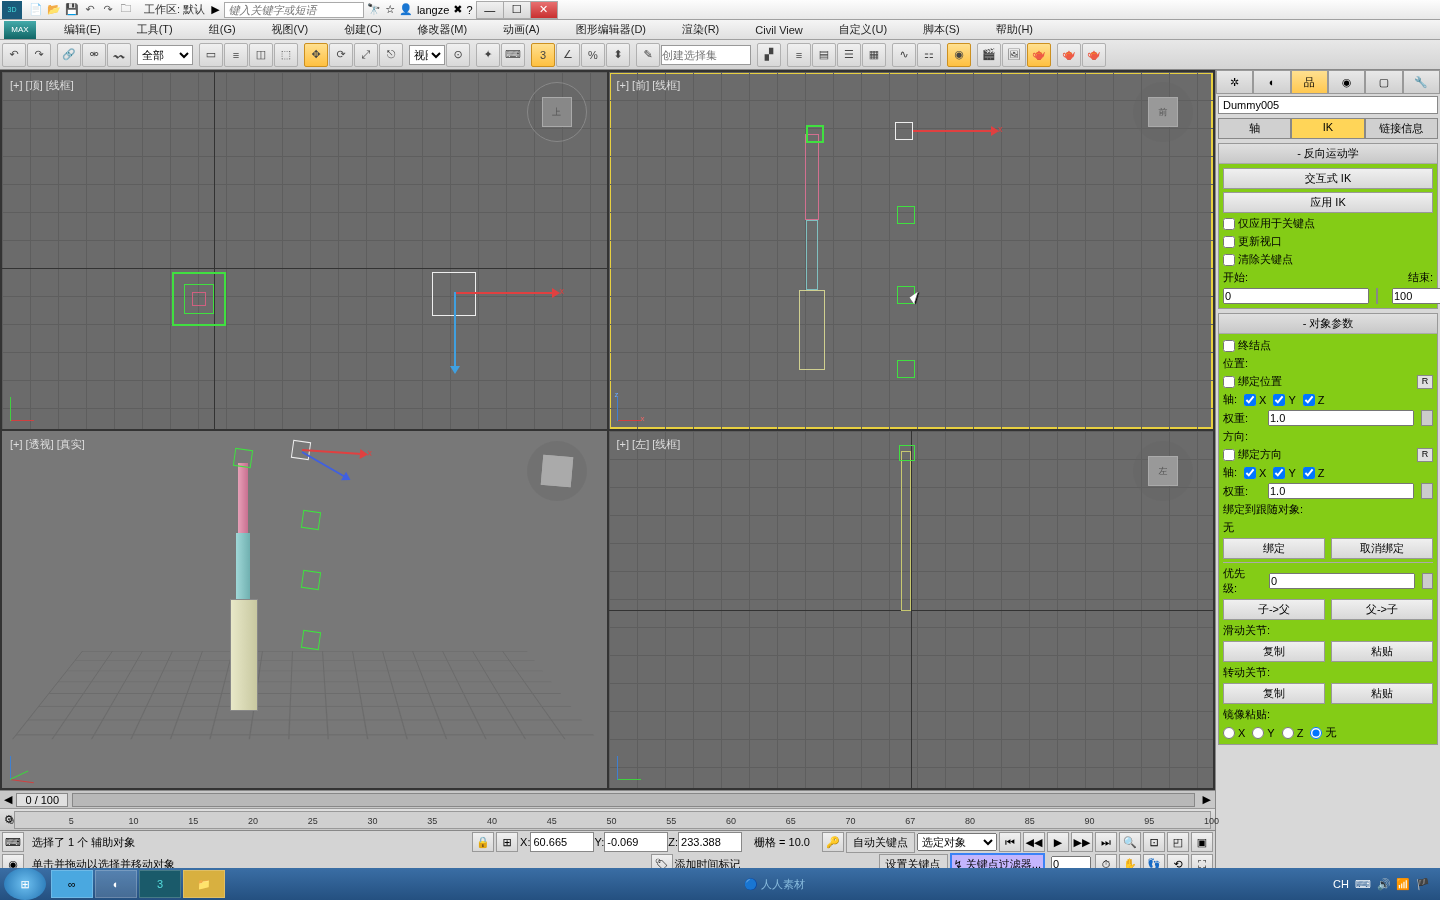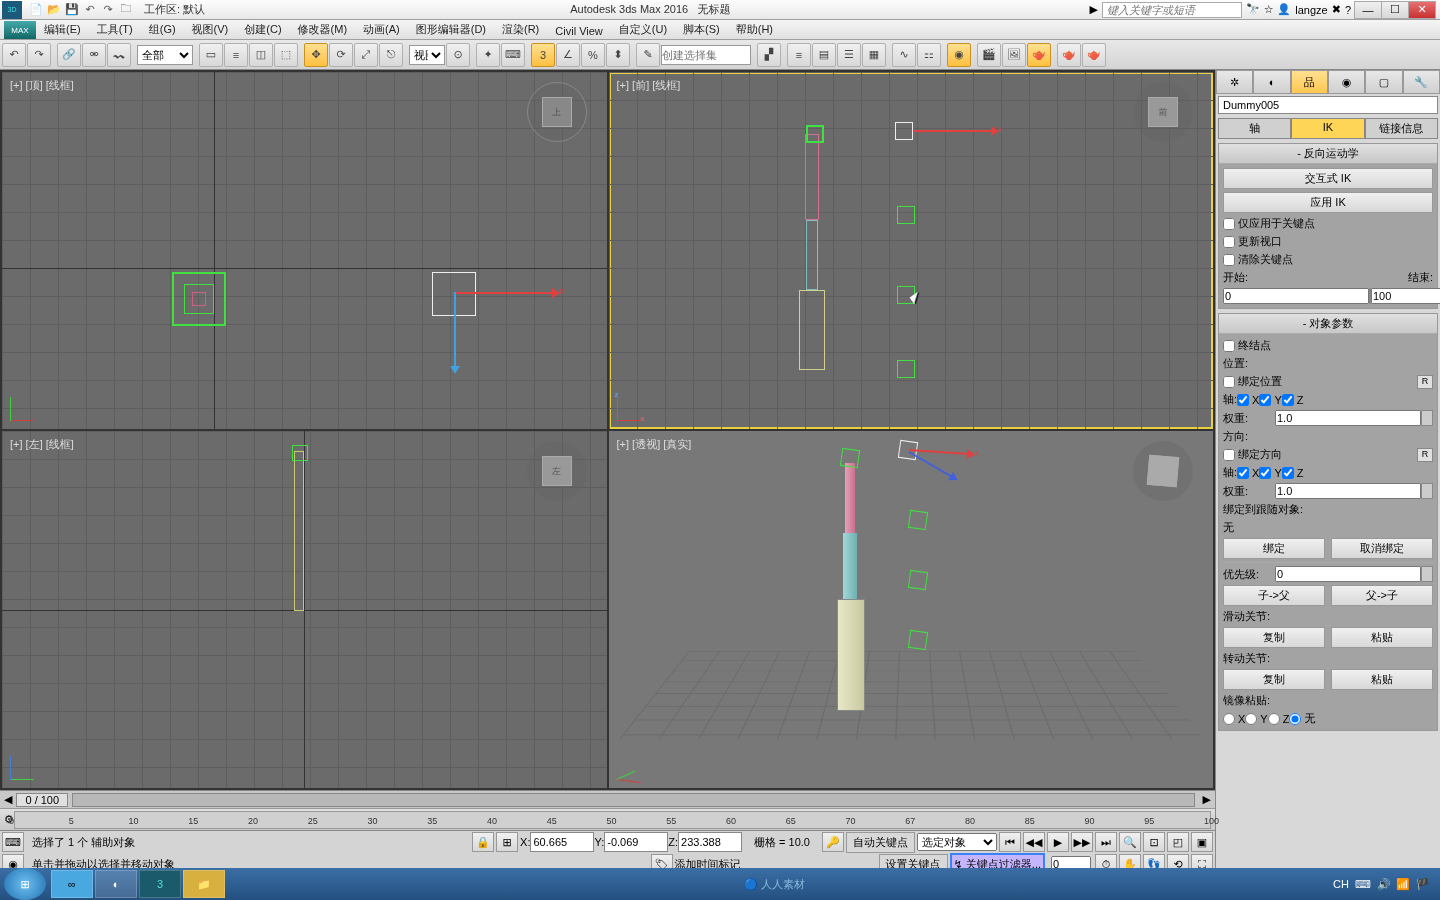--- a/index.html
+++ b/index.html
@@ -12,21 +12,21 @@
 .titlebar .tb-icons span { width: 16px; height: 16px; display: inline-flex; align-items: center; justify-content: center; color: #555; }
 .titlebar .workspace { padding: 0 6px; color: #333; }
 .titlebar .apptitle { flex: 1; text-align: center; color: #333; }
 .titlebar .right { display: flex; gap: 4px; align-items: center; padding-right: 4px; }
 .titlebar .search { width: 140px; height: 16px; border: 1px solid #aaa; background: #fff; font-style: italic; color: #888; padding: 0 4px; }
 .titlebar .winbtns { display: flex; }
 .titlebar .winbtns span { width: 28px; height: 18px; display: inline-flex; align-items: center; justify-content: center; background: linear-gradient(#f0f0f0,#d8d8d8); border: 1px solid #aaa; margin-left: -1px; }
 .titlebar .winbtns .close { background: linear-gradient(#e87070,#c83030); color: #fff; }
 
 
-.menubar { height: 20px; background: linear-gradient(#f5f5f5,#e0e0e0); display: flex; align-items: flex-end; padding: 0 4px; border-bottom: 1px solid #a0a0a0; }
+.menubar { height: 20px; background: linear-gradient(#f5f5f5,#e0e0e0); display: flex; align-items: center; padding: 0 4px; border-bottom: 1px solid #a0a0a0; gap: 20px; }
 .menubar span { padding: 2px 8px; color: #222; cursor: default; }
 
 
 .toolbar { height: 30px; background: linear-gradient(#e8e8e8,#d4d4d4); display: flex; align-items: center; padding: 0 2px; border-bottom: 1px solid #888; gap: 1px; }
 .toolbar .tbtn { width: 24px; height: 24px; background: linear-gradient(#f0f0f0,#d8d8d8); border: 1px solid #b0b0b0; display: inline-flex; align-items: center; justify-content: center; color: #444; border-radius: 2px; }
 .toolbar .tbtn.active { background: linear-gradient(#ffe090,#ffc040); border-color: #cc9020; }
 .toolbar .sep { width: 4px; }
 .toolbar select, .toolbar input { height: 20px; border: 1px solid #999; background: #fff; font-size: 11px; }
 
 
@@ -53,25 +53,25 @@
 
 
 .cmdpanel { position: absolute; top: 70px; bottom: 0; right: 0; width: 225px; background: #d8d8d8; border-left: 1px solid #888; display: flex; flex-direction: column; }
 .cmdpanel .tabs { display: flex; height: 24px; background: #c8c8c8; }
 .cmdpanel .tabs span { flex: 1; display: flex; align-items: center; justify-content: center; border: 1px solid #999; background: linear-gradient(#e8e8e8,#d0d0d0); }
 .cmdpanel .tabs span.active { background: linear-gradient(#ffe090,#ffc850); }
 .cmdpanel .nameinp { margin: 2px; height: 18px; border: 1px solid #888; background: #fff; padding: 0 4px; }
 .cmdpanel .subtabs { display: flex; margin: 2px; gap: 0; }
 .cmdpanel .subtabs span { flex: 1; text-align: center; padding: 2px 0; border: 1px solid #888; background: #d0d0d0; }
 .cmdpanel .subtabs span.active { background: #ffd558; }
-.cmdpanel .rollout { margin: 2px; border: 1px solid #999; background: #a3a3a3; }
+.cmdpanel .rollout { margin: 2px; border: 1px solid #999; background: #84cc16; }
 .cmdpanel .rollhead { background: linear-gradient(#e0e0e0,#c8c8c8); text-align: center; padding: 2px; border-bottom: 1px solid #aaa; cursor: default; }
 .cmdpanel .rollbody { padding: 4px; display: flex; flex-direction: column; gap: 3px; }
 .cmdpanel .btn { background: linear-gradient(#f0f0f0,#d8d8d8); border: 1px solid #999; padding: 2px 6px; text-align: center; cursor: default; }
-.cmdpanel .row { display: flex; align-items: center; gap: 0; }
+.cmdpanel .row { display: flex; align-items: center; gap: 7px; }
 .cmdpanel .spinbtn { width: 12px; height: 16px; background: #ccc; border: 1px solid #888; display: inline-block; }
 .cmdpanel .chk { display: flex; align-items: center; gap: 3px; }
 .cmdpanel .chk input { width: 12px; height: 12px; }
 .cmdpanel .miniR { width: 16px; height: 14px; border: 1px solid #888; background: #e0e0e0; font-size: 9px; text-align: center; }
 
 
 .bottom { position: absolute; left: 0; right: 225px; bottom: 0; height: 110px; background: #d4d4d4; display: flex; flex-direction: column; }
 .trackbar { height: 18px; background: #c8c8c8; border-top: 1px solid #888; display: flex; align-items: center; }
 .trackbar .slider { flex: 1; height: 14px; background: #b8b8b8; border: 1px solid #888; margin: 0 4px; position: relative; }
 .trackbar .framelabel { padding: 0 8px; background: #e0e0e0; border: 1px solid #888; }
@@ -101,21 +101,20 @@
   <div class="logo">3D</div>
   <div class="tb-icons">
     <span>📄</span>
     <span>📂</span>
     <span>💾</span>
     <span>↶</span>
     <span>↷</span>
     <span>🗀</span>
   </div>
   <div class="workspace">工作区: 默认</div>
-  <div class="apptitle"><span>Autodesk 3ds Max 2016</span>&nbsp;&nbsp;&nbsp;<span>无标题</span></div>
   <div class="right">
     <span>▶</span>
     <input class="search" placeholder="键入关键字或短语" style="">
     <span>🔭</span>
     <span>☆</span>
     <span>👤</span>
     <span>langze</span>
     <span>✖</span>
     <span>?</span>
     <div class="winbtns">
@@ -246,36 +245,20 @@
       </div>
     <div class="cursor" style="left:302px;top:222px"></div>
     <div class="cornaxis">
         <div class="cx"></div>
         <div class="cz"></div>
         <span style="position:absolute;bottom:22px;left:-2px;color:#6af;font-size:8px">z</span>
         <span style="position:absolute;bottom:-2px;left:24px;color:#e66;font-size:8px">x</span>
       </div>
   </div>
 
-  <div class="vp">
-    <div class="grid"></div>
-    <div class="axis-main-h" style="top:50%"></div>
-      <div class="axis-main-v" style="left:50%"></div>
-    <div class="vplabel">[+] [左] [线框]</div>
-    <div style="position:absolute;left:292px;top:20px;width:10px;height:160px;border:1px solid #c8c870"></div>
-    <div class="gbox" style="left:290px;top:14px;width:16px;height:16px"></div>
-    <div class="vcube" style="border:none">
-        <div class="inner" style="background:#999">左</div>
-      </div>
-    <div class="cornaxis">
-        <div style="position:absolute;bottom:0;left:0;width:24px;height:1px;background:#40d040"></div>
-        <div class="cz"></div>
-      </div>
-  </div>
-
   <div class="vp" style="background:#787878">
     <div class="vplabel">[+] [透视] [真实]</div>
     <div style="position:absolute;left:80px;right:80px;top:220px;bottom:20px;background-image:linear-gradient(#6a6a6a 1px,transparent 1px),linear-gradient(90deg,#6a6a6a 1px,transparent 1px);background-size:30px 16px;transform:perspective(400px) rotateX(55deg);transform-origin:center top"></div>
     <div style="position:absolute;left:228px;top:168px;width:28px;height:112px;background:linear-gradient(90deg,#e8e8c8,#c8c8a0);border:1px solid #888"></div>
     <div style="position:absolute;left:234px;top:102px;width:14px;height:66px;background:linear-gradient(90deg,#a0d8d8,#70b0b0)"></div>
     <div style="position:absolute;left:236px;top:32px;width:10px;height:70px;background:linear-gradient(90deg,#e8a0b8,#c87090)"></div>
     <div class="gbox" style="left:232px;top:18px;width:18px;height:18px;transform:rotate(8deg)"></div>
     <div class="gbox" style="left:300px;top:80px;width:18px;height:18px;transform:rotate(8deg)"></div>
     <div class="gbox" style="left:300px;top:140px;width:18px;height:18px;transform:rotate(8deg)"></div>
     <div class="gbox" style="left:300px;top:200px;width:18px;height:18px;transform:rotate(8deg)"></div>
@@ -288,20 +271,36 @@
       <div style="position:absolute;right:-6px;top:-4px;border-left:8px solid #4060e0;border-top:5px solid transparent;border-bottom:5px solid transparent"></div>
         </div>
       </div>
     <div class="vcube" style="border:none">
         <div class="inner" style="background:#aaa;transform:rotate(5deg)"></div>
       </div>
     <div class="cornaxis">
         <div class="cx" style="transform:rotate(8deg);transform-origin:left"></div>
         <div class="cz"></div>
         <div style="position:absolute;bottom:0;left:0;width:20px;height:1px;background:#40d040;transform:rotate(-25deg);transform-origin:left"></div>
+      </div>
+  </div>
+
+  <div class="vp">
+    <div class="grid"></div>
+    <div class="axis-main-h" style="top:50%"></div>
+      <div class="axis-main-v" style="left:50%"></div>
+    <div class="vplabel">[+] [左] [线框]</div>
+    <div style="position:absolute;left:292px;top:20px;width:10px;height:160px;border:1px solid #c8c870"></div>
+    <div class="gbox" style="left:290px;top:14px;width:16px;height:16px"></div>
+    <div class="vcube" style="border:none">
+        <div class="inner" style="background:#999">左</div>
+      </div>
+    <div class="cornaxis">
+        <div style="position:absolute;bottom:0;left:0;width:24px;height:1px;background:#40d040"></div>
+        <div class="cz"></div>
       </div>
   </div>
 </div>
 
 <div class="cmdpanel">
   <div class="tabs">
     <span>✲</span>
     <span>◐</span>
     <span class="active">品</span>
     <span>◉</span>

